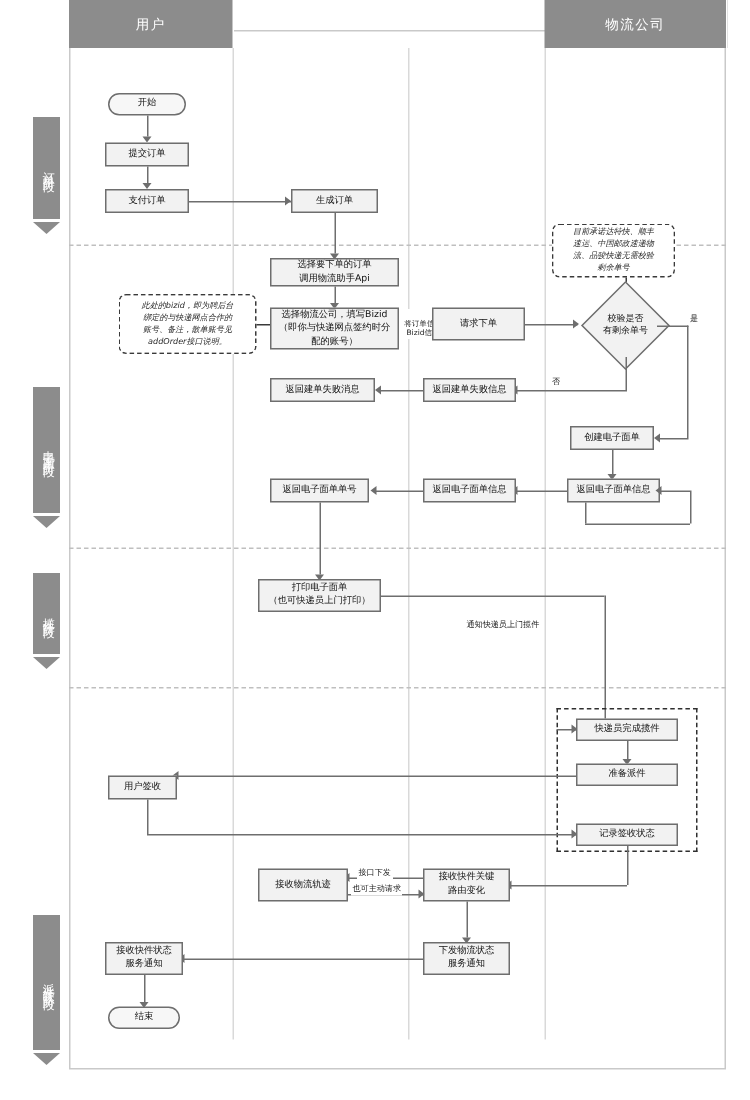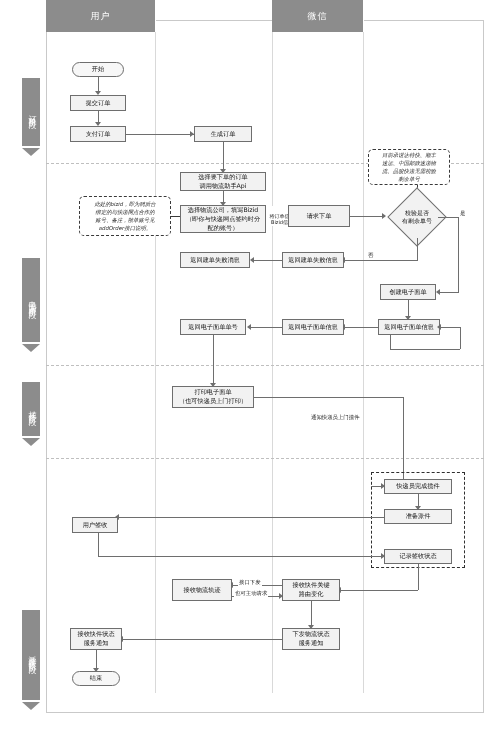--- a/index.html
+++ b/index.html
@@ -55,22 +55,22 @@
 </head>
 <body>
 
 <div id="root">
 
   <div class="board-border"></div>
 
   <div class="lane-head" style="left:46px;width:109px;">
     <span>用户</span>
   </div>
-  <div class="lane-head" style="left:272px;width:91px;">
-    <span>微信</span>
+  <div class="lane-head" style="left:363px;width:121px;">
+    <span>物流公司</span>
   </div>
 
   <div class="lane-col" style="left:46px;width:109px;"></div>
   <div class="lane-col" style="left:155px;width:117px;"></div>
   <div class="lane-col" style="left:272px;width:91px;"></div>
   <div class="lane-col last" style="left:363px;width:121px;"></div>
 
   <div class="phase-line" style="top:163px;"></div>
   <div class="phase-line" style="top:365px;"></div>
   <div class="phase-line" style="top:458px;"></div>

